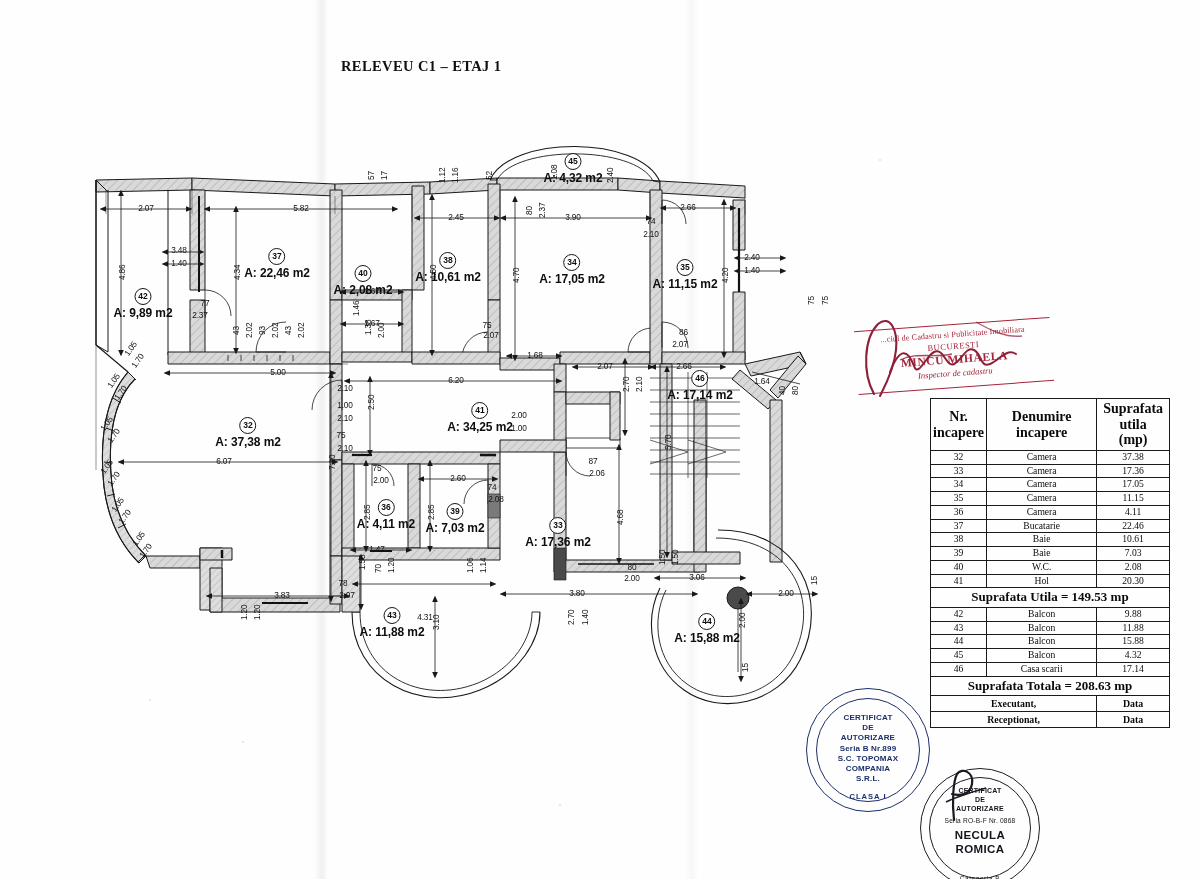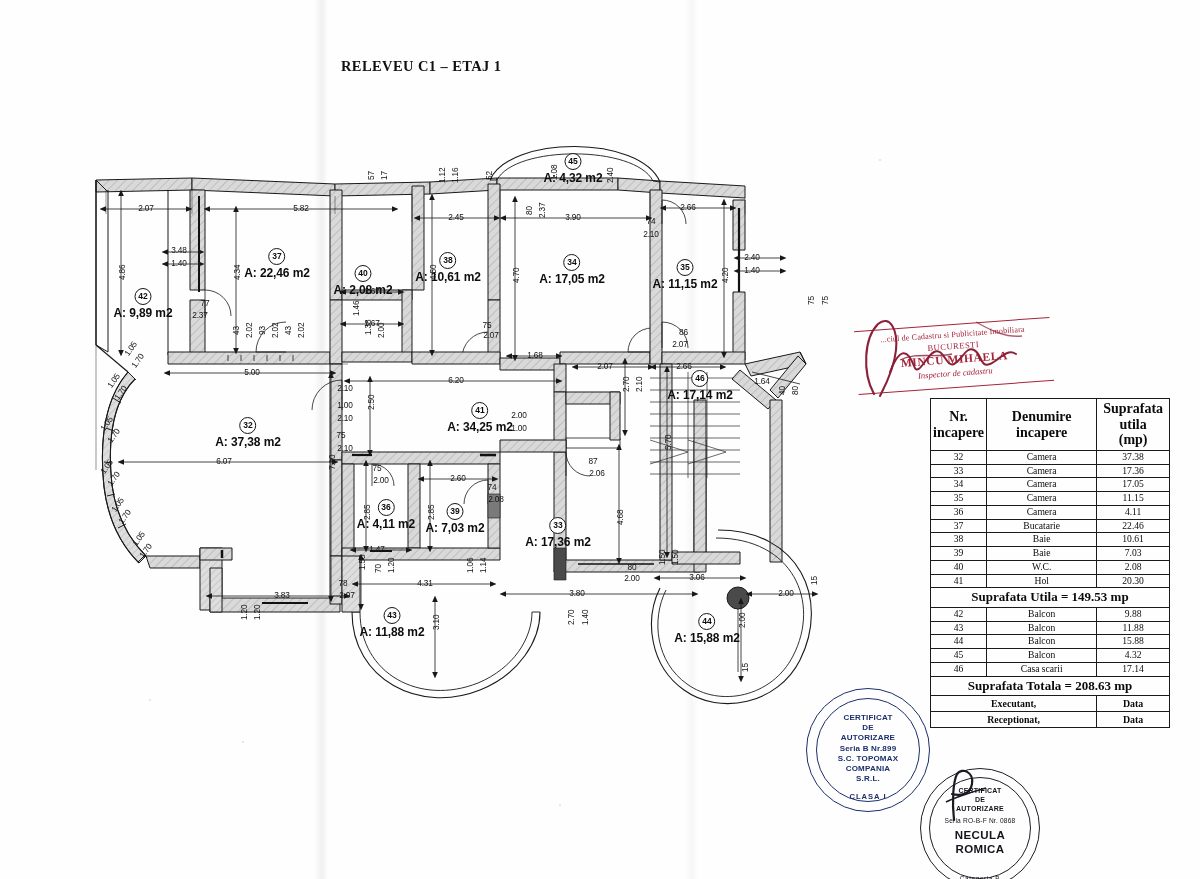--- a/index.html
+++ b/index.html
@@ -634,29 +634,29 @@
   <div id="dims-h">
       <div class="dim c" style="left: 146px; top: 203px;">2.07</div>
       <div class="dim c" style="left: 301px; top: 203px;">5.82</div>
       <div class="dim c" style="left: 456px; top: 212px;">2.45</div>
       <div class="dim c" style="left: 573px; top: 212px;">3.90</div>
       <div class="dim c" style="left: 688px; top: 202px;">2.66</div>
       <div class="dim c" style="left: 179px; top: 245px;">3.48</div>
       <div class="dim c" style="left: 179px; top: 258px;">1.40</div>
       <div class="dim c" style="left: 372px; top: 286px;">1.67</div>
       <div class="dim c" style="left: 372px; top: 318px;">1.67</div>
-      <div class="dim c" style="left: 252px; top: 367px;">5.00</div>
+      <div class="dim c" style="left: 278px; top: 367px;">5.00</div>
       <div class="dim c" style="left: 456px; top: 375px;">6.20</div>
       <div class="dim c" style="left: 605px; top: 361px;">2.07</div>
       <div class="dim c" style="left: 535px; top: 350px;">1.68</div>
       <div class="dim c" style="left: 684px; top: 361px;">2.66</div>
       <div class="dim c" style="left: 224px; top: 456px;">6.07</div>
       <div class="dim c" style="left: 458px; top: 473px;">2.60</div>
       <div class="dim c" style="left: 377px; top: 544px;">1.47</div>
-      <div class="dim c" style="left: 425px; top: 578px;">4.31</div>
+      <div class="dim c" style="left: 425px; top: 612px;">4.31</div>
       <div class="dim c" style="left: 282px; top: 590px;">3.83</div>
       <div class="dim c" style="left: 577px; top: 588px;">3.80</div>
       <div class="dim c" style="left: 697px; top: 572px;">3.06</div>
       <div class="dim c" style="left: 786px; top: 588px;">2.00</div>
       <div class="dim c" style="left: 752px; top: 252px;">2.40</div>
       <div class="dim c" style="left: 752px; top: 265px;">1.40</div>
       <div class="dim c" style="left: 651px; top: 229px;">2.10</div>
       <div class="dim c" style="left: 651px; top: 216px;">74</div>
       <div class="dim c" style="left: 762px; top: 376px;">1.64</div>
       <div class="dim c" style="left: 491px; top: 330px;">2.07</div>

